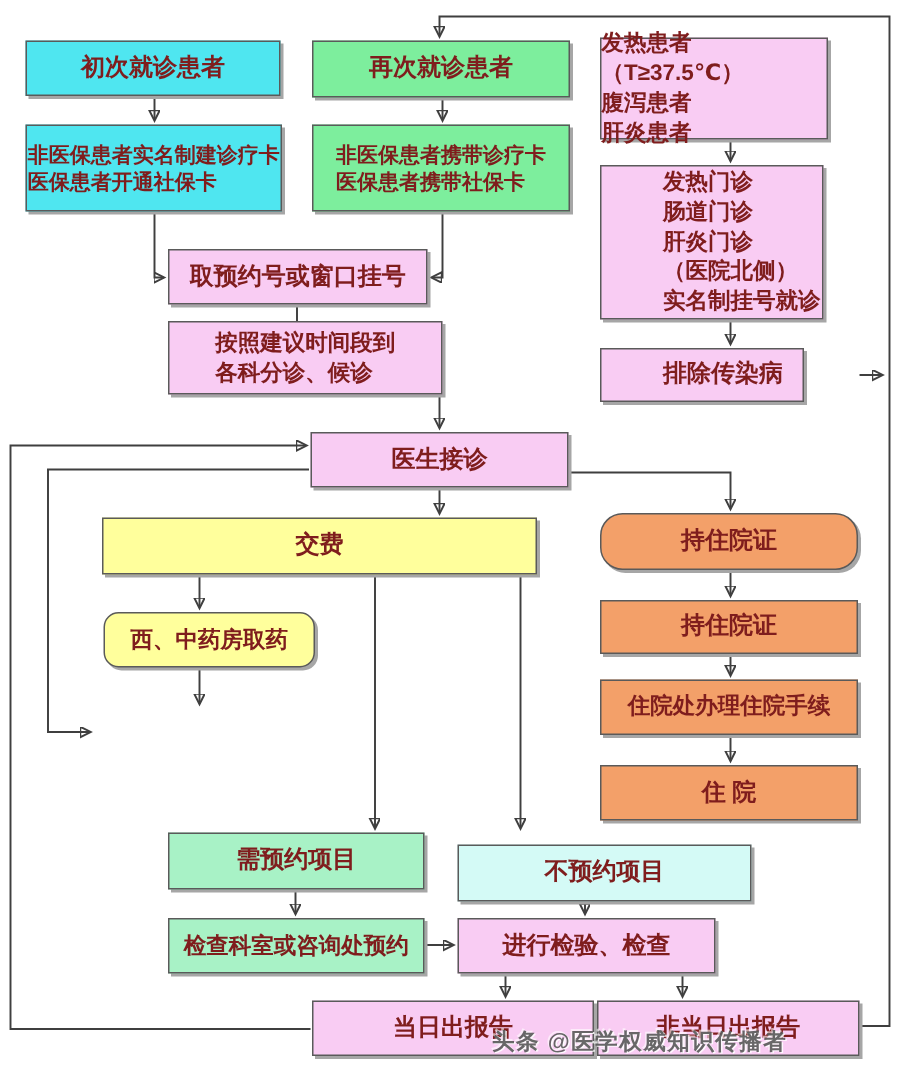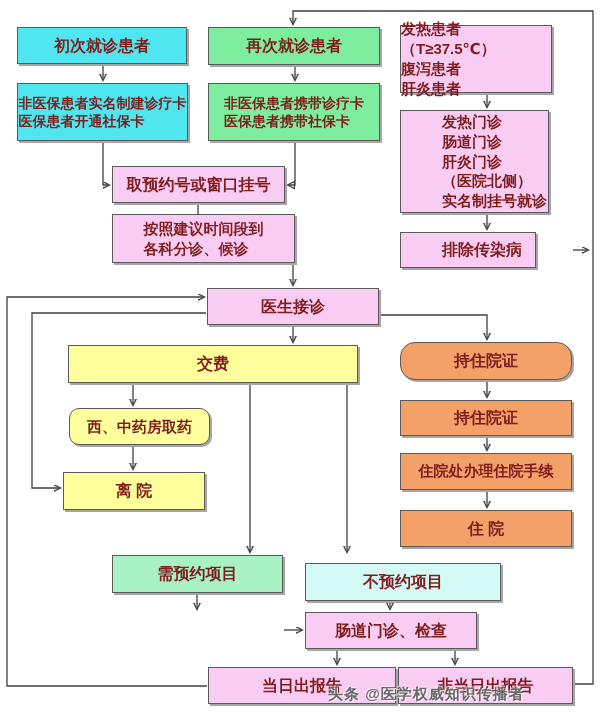--- a/index.html
+++ b/index.html
@@ -128,23 +128,23 @@
 实名制挂号就诊</div>
   <div class="node n-c" style="background: rgb(249, 204, 243);">取预约号或窗口挂号</div>
   <div class="node n-d fs15" style="background: rgb(249, 204, 243);">按照建议时间段到
 各科分诊、候诊</div>
   <div class="node n-r3" style="background: rgb(249, 204, 243);">排除传染病</div>
   <div class="node n-e" style="background: rgb(249, 204, 243);">医生接诊</div>
   <div class="node n-f" style="background: rgb(255, 255, 156);">交费</div>
   <div class="node n-r4" style="background: rgb(243, 160, 105); border-radius: 15px;">持住院证</div>
   <div class="node n-g fs15" style="background: rgb(255, 255, 156); border-radius: 10px;">西、中药房取药</div>
   <div class="node n-r5" style="background: rgb(243, 160, 105);">持住院证</div>
-  <div class="node n-h" style="background: rgb(255, 255, 156);">离  院</div>
   <div class="node n-r6 fs15" style="background: rgb(243, 160, 105);">住院处办理住院手续</div>
   <div class="node n-r7" style="background: rgb(243, 160, 105);">住  院</div>
   <div class="node n-i1" style="background: rgb(168, 242, 198);">需预约项目</div>
   <div class="node n-i2" style="background: rgb(212, 250, 246);">不预约项目</div>
-  <div class="node n-j2" style="background: rgb(249, 204, 243);">肠道门诊、检查</div>
+  <div class="node n-j1 fs15" style="background: rgb(168, 242, 198);">检查科室或咨询处预约</div>
+  <div class="node n-j2" style="background: rgb(249, 204, 243);">进行检验、检查</div>
   <div class="node n-k1" style="background: rgb(249, 204, 243);">当日出报告</div>
   <div class="node n-k2" style="background: rgb(249, 204, 243);">非当日出报告</div>
 
   <div class="watermark">头条 @医学权威知识传播者</div>
 </div>
 
 </body></html>

